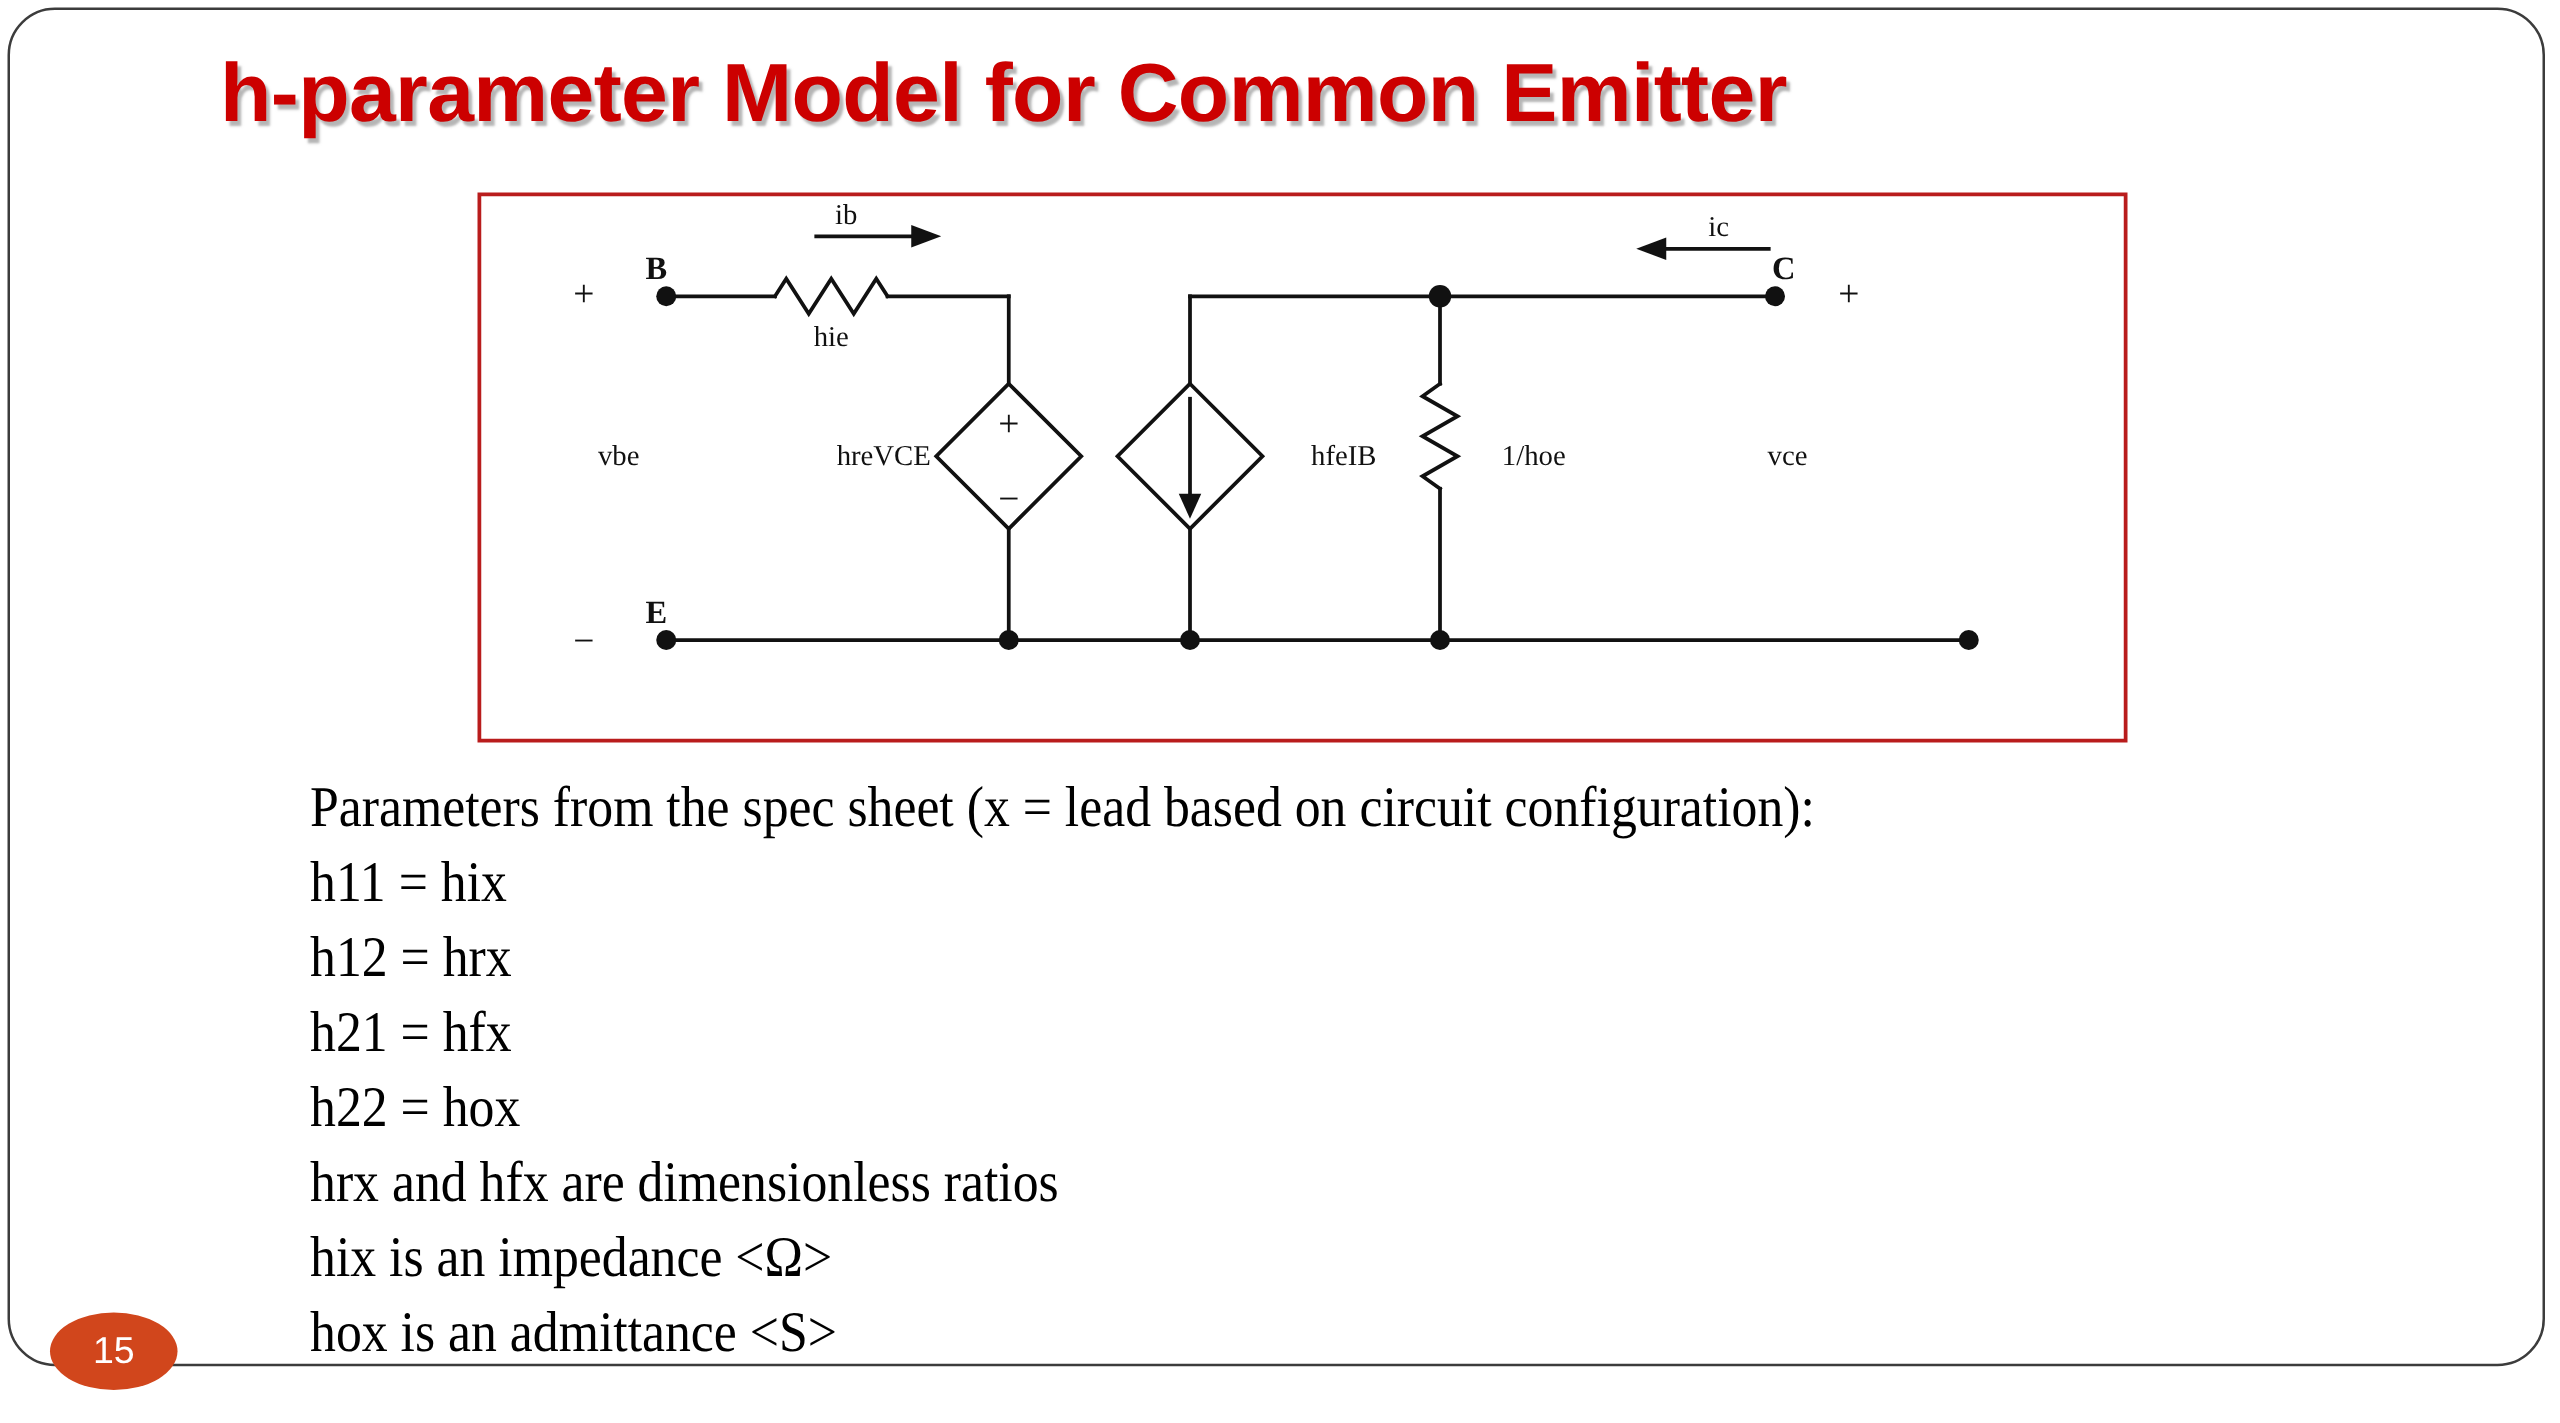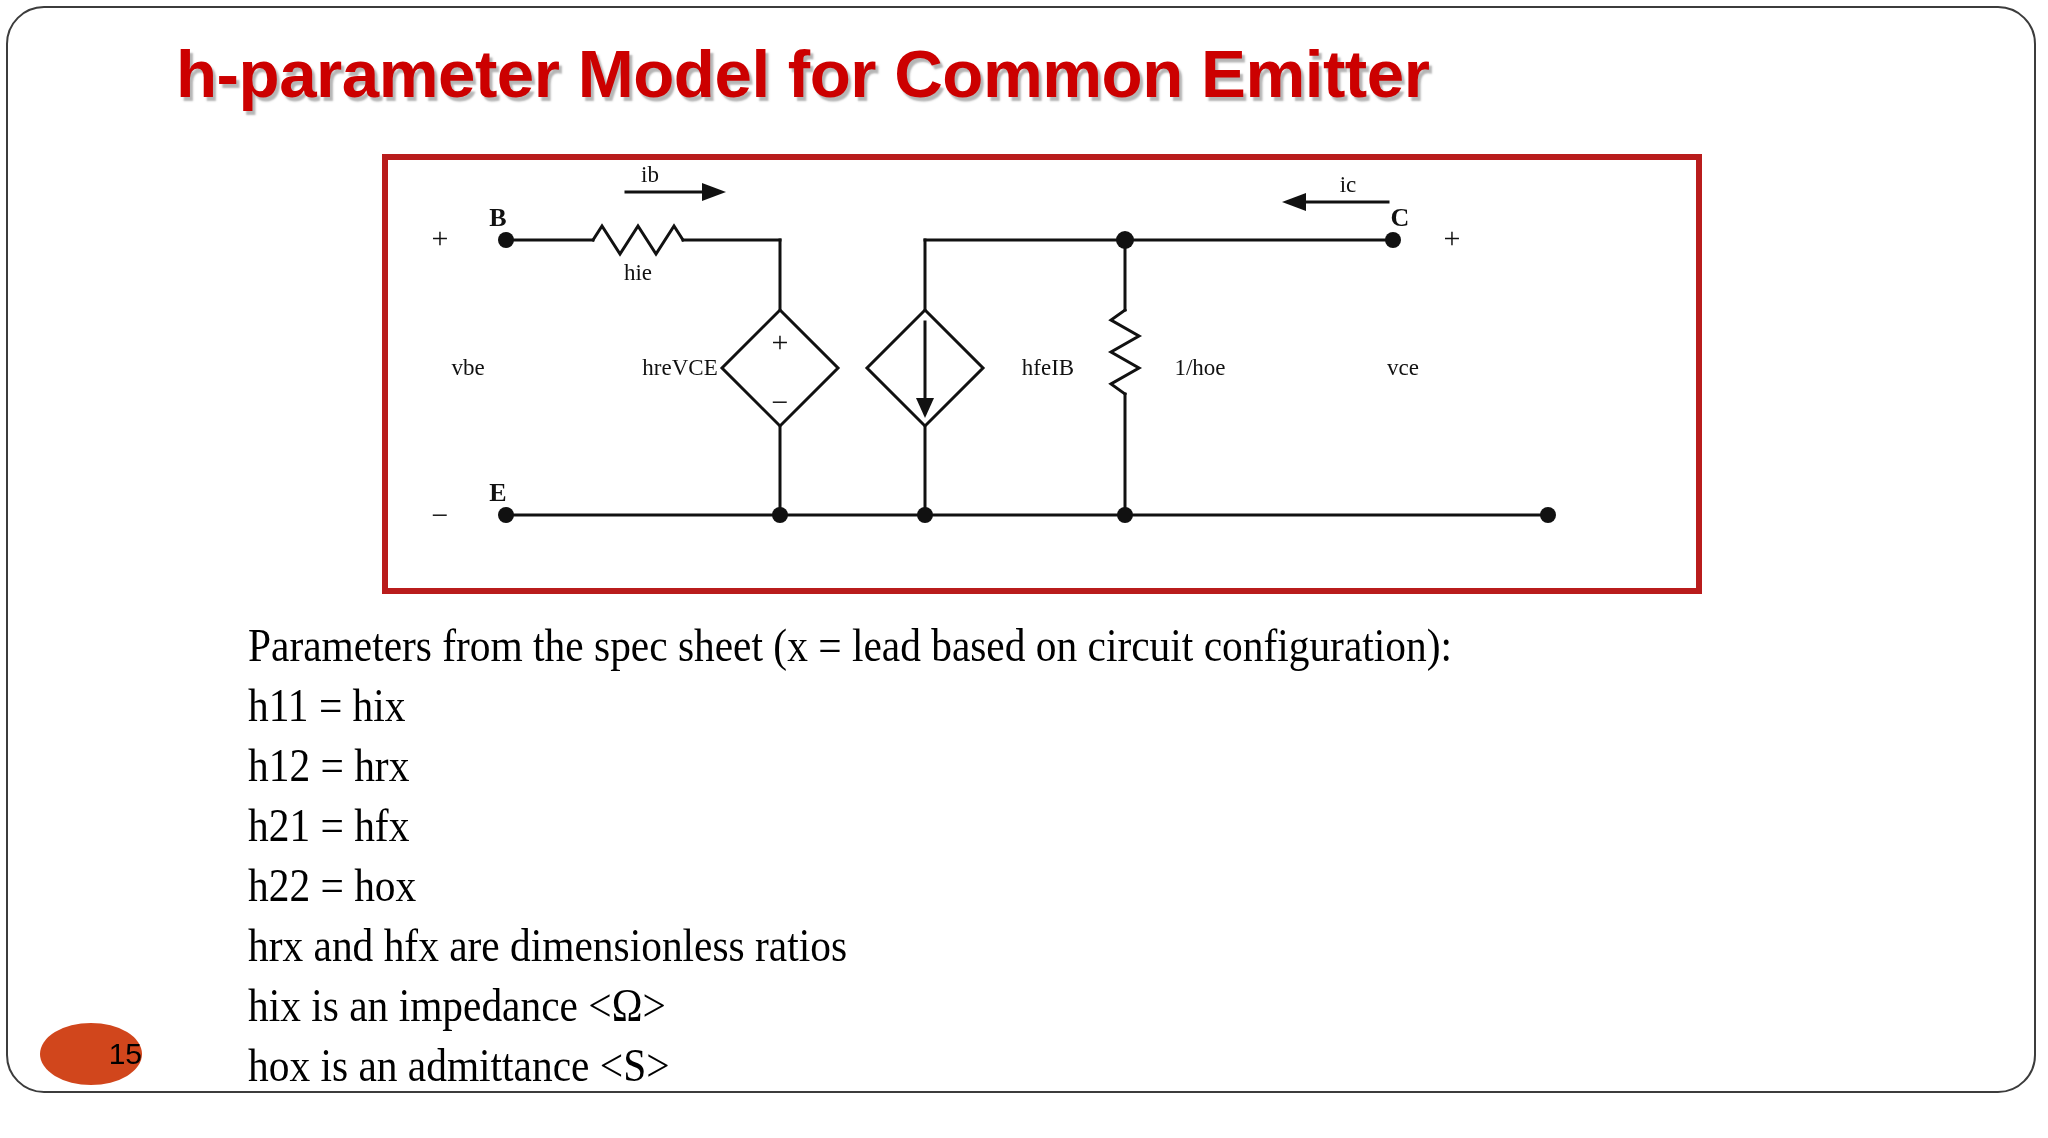--- a/index.html
+++ b/index.html
@@ -39,22 +39,23 @@
     transform-origin: left center;
     text-shadow: 3px 4px 2px rgba(120,120,120,0.55);
   }
 
   
   .figure {
     position: absolute;
     left: 374px; top: 146px;
     width: 1320px; height: 440px;
     box-sizing: border-box;
-    border: 6px solid #b91c1c;
+    border: 3px solid #b91c1c;
     background: #ffffff;
+    padding-left: 30px;
   }
   .figure svg { display: block; }
 
   
   .bodytext {
     position: absolute;
     left: 240px; top: 608px;
     width: 1600px;
     font-family: "Liberation Serif", serif;
     font-size: 46px;
@@ -62,30 +63,30 @@
     color: #000000;
     transform: scaleX(0.90);
     transform-origin: left top;
     white-space: nowrap;
   }
   .bodytext div { height: 60px; }
 
   
   .pagenum {
     position: absolute;
-    left: 32px; top: 1015px;
+    left: 32px; top: 1042px;
     width: 102px; height: 62px;
     border-radius: 50%;
     background: #D1461C;
-    color: #000000;
+    color: #ffffff;
     font-family: "Liberation Sans", sans-serif;
     font-size: 30px;
     display: flex;
     align-items: center;
-    justify-content: flex-end;
+    justify-content: center;
   }
 </style>
 </head>
 <body>
 
 <div class="slide">
 
   <div class="title">h-parameter Model for Common Emitter</div>
 
   <div class="figure">

